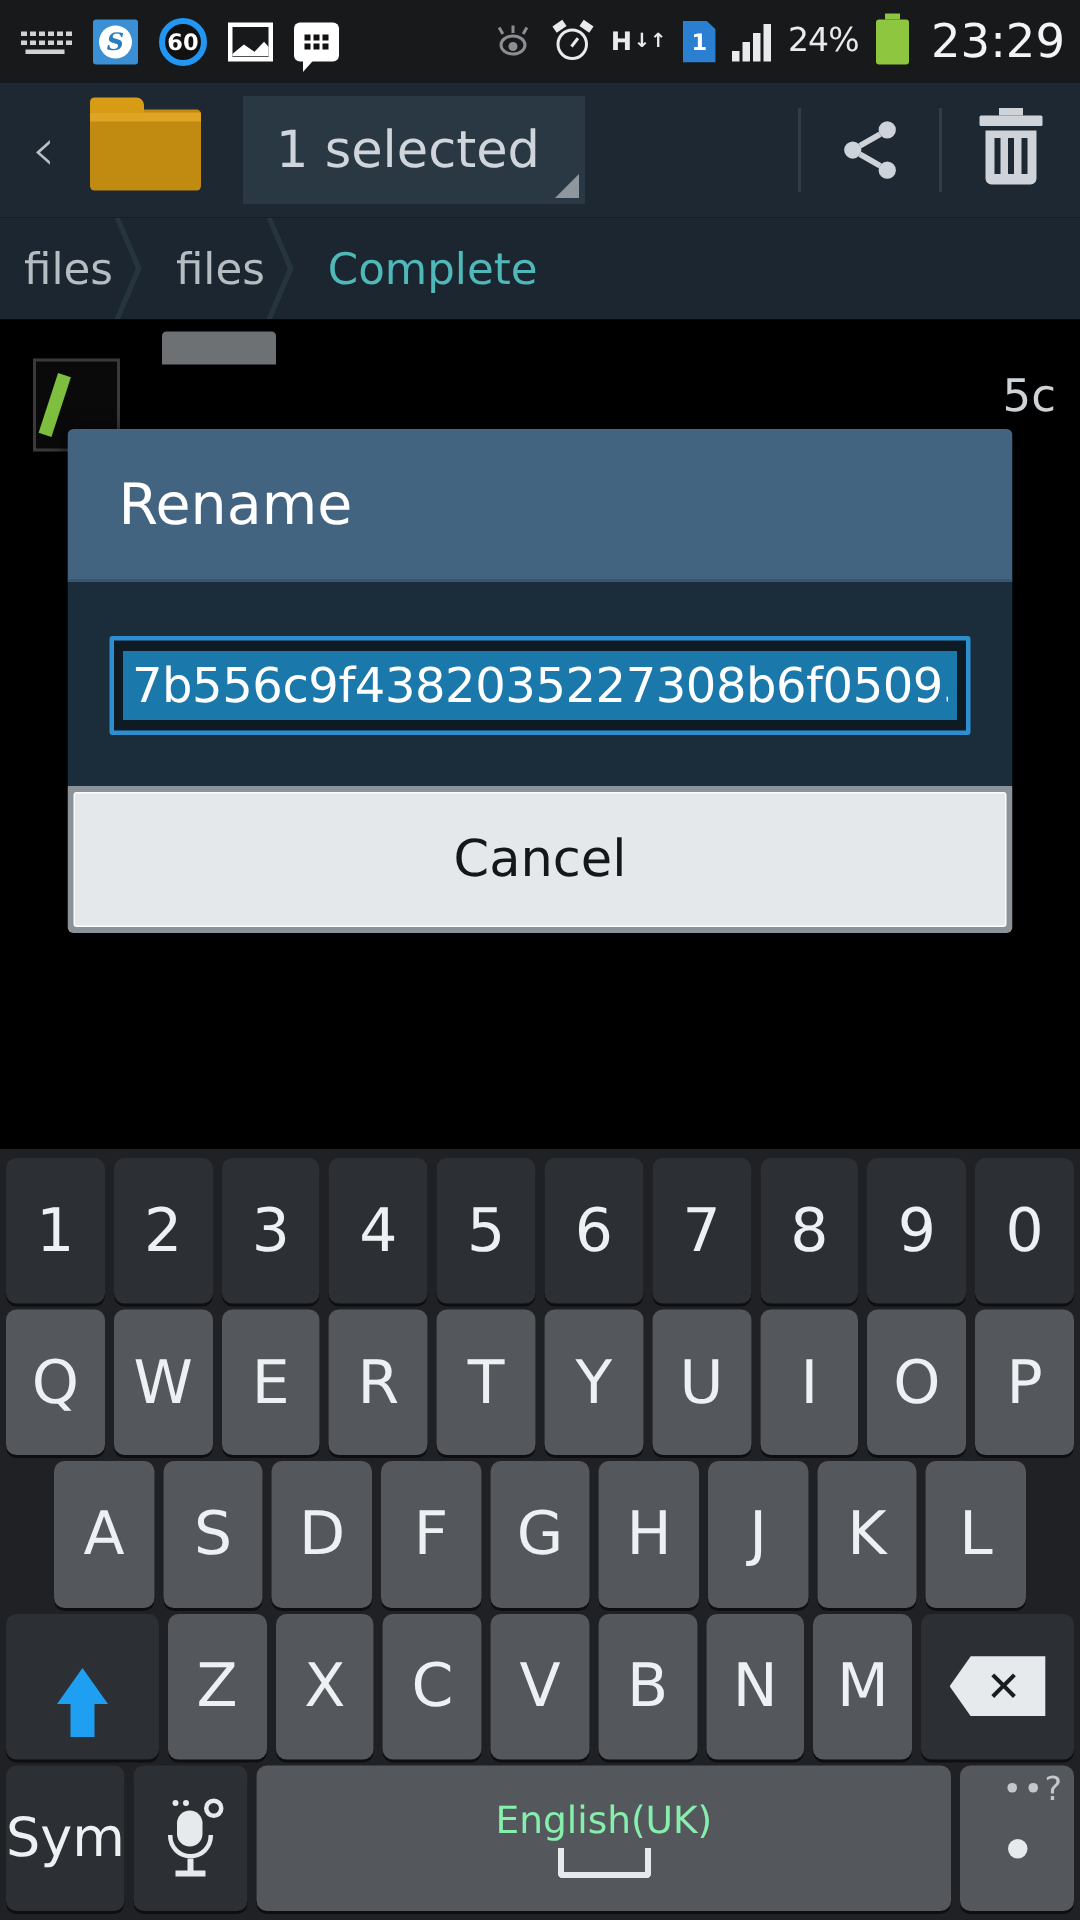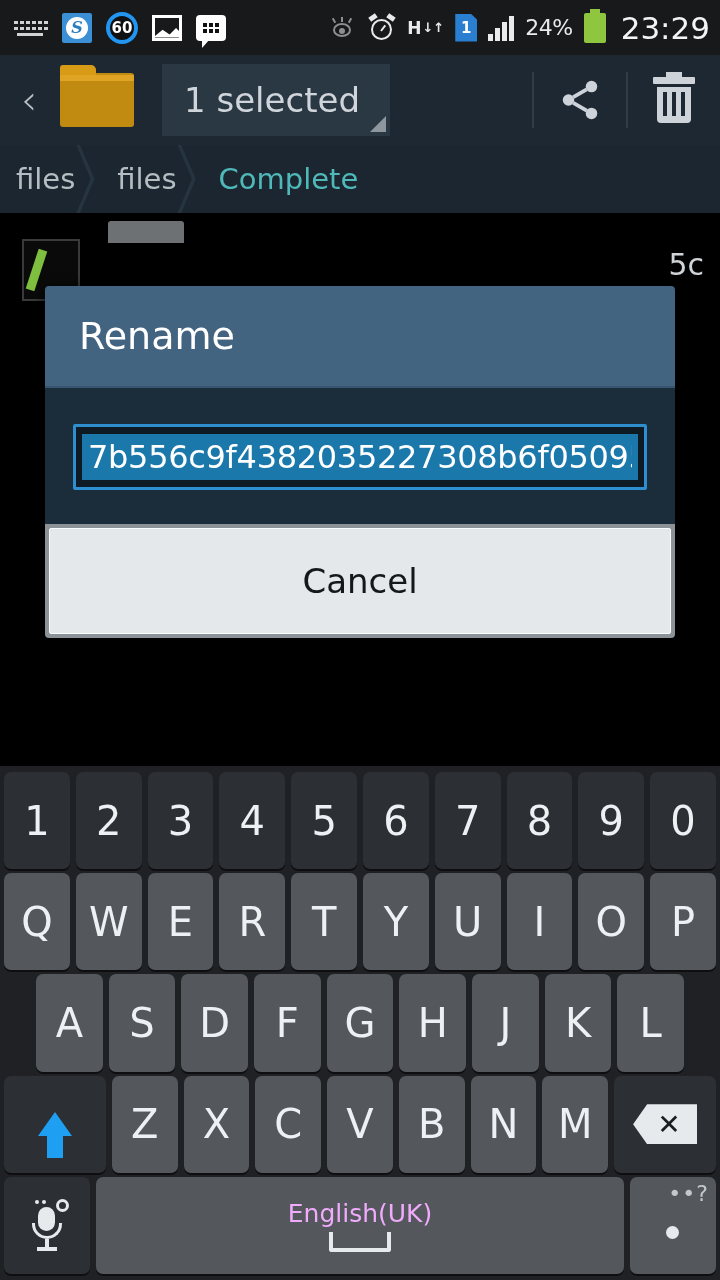--- a/index.html
+++ b/index.html
@@ -211,21 +211,21 @@
   }
   .dlg-input {
     width:100%; background:#1b78ab; border:0; outline:none;
     color:#ffffff; font-size:32px; font-family:"DejaVu Sans", sans-serif;
     padding:4px 6px; letter-spacing:-0.3px; white-space:nowrap; overflow:hidden;
   }
   .dlg-btns {
     display:flex; background:#8b9298; padding:4px; gap:4px;
   }
   .dlg-btn {
-    flex:1; height:106px; display:flex; align-items:center; justify-content:center;
+    flex:1; height:90px; display:flex; align-items:center; justify-content:center;
     font-size:34px; border-radius:2px;
   }
   .btn-cancel { background:#e4e8eb; color:#15181a; border:1px solid #fbfcfc; }
   .btn-ok { background:#c6cbcf; color:#7b8186; border:1px solid #d4d8db; }
 
   
   .keyboard {
     position:absolute; left:0; bottom:0; width:720px; height:514px;
     background:#1f2124; padding:6px 4px 6px 4px;
     display:flex; flex-direction:column; gap:4px;
@@ -236,21 +236,21 @@
     color:#eef1f3; font-size:36px;
     box-shadow:0 2px 0 rgba(0,0,0,.55);
     position:relative;
   }
   .key.num { background:#2c2f33; font-size:40px; }
   .key.ltr { background:#54585d; font-size:40px; }
   .key.dark { background:#2c2f33; }
   .krow.r3 { padding:0 32px; }
   .key.wide { flex:1.55; }
   .key.space { flex:6.1; background:#54585d; flex-direction:column; gap:4px; }
-  .space-lbl { color:#f0abfc; font-size:25px; }
+  .space-lbl { color:#86efac; font-size:25px; }
   .space-bar {
     width:62px; height:20px; border:4px solid #e7eaec; border-top:0;
     border-radius:0 0 3px 3px;
   }
   .shift-arrow {
     width:0; height:0; border-left:17px solid transparent; border-right:17px solid transparent;
     border-bottom:24px solid #1e9ff2; position:relative;
   }
   .shift-arrow:after {
     content:""; position:absolute; left:-8px; top:24px; width:16px; height:22px; background:#1e9ff2;
@@ -463,20 +463,21 @@
       <div class="key ltr">N</div>
       <div class="key ltr">M</div>
       <div class="key dark wide">
         <span class="bksp">
             <span>✕</span>
           </span>
       </div>
     </div>
 
     <div class="krow">
+      <div class="key dark">Sym</div>
       <div class="key dark">
         <span class="mic-icon">
           <span class="dots">
               <i></i>
               <i></i>
             </span>
           <span class="gear"></span>
           <span class="cap"></span>
             <span class="arc"></span>
             <span class="stem"></span>

